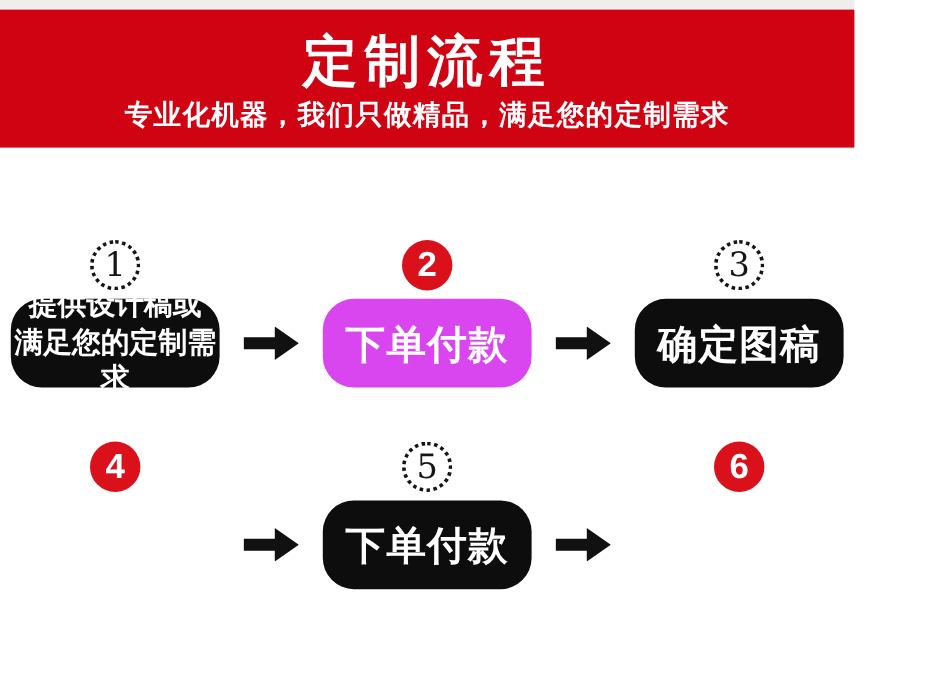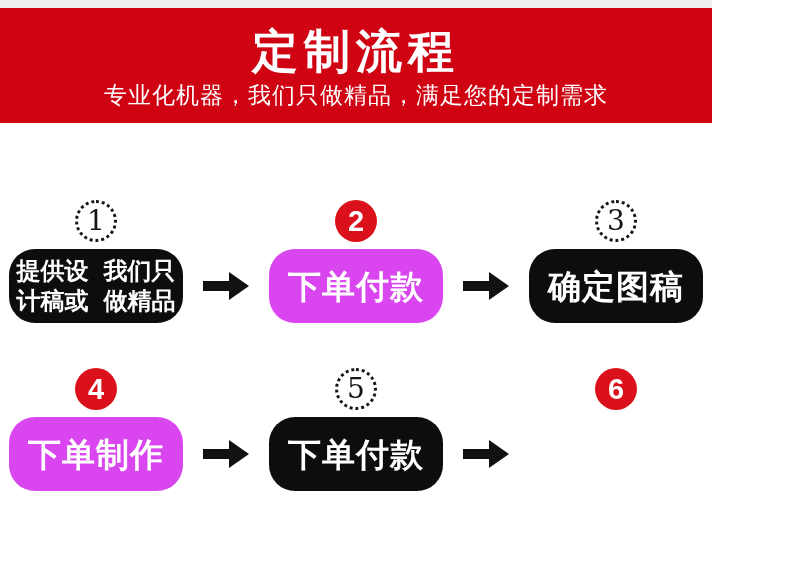--- a/index.html
+++ b/index.html
@@ -20,21 +20,21 @@
     align-items: center; justify-content: center;
     gap: 10px;
     padding-top: 4px;
   }
   .banner h1 {
     font-size: 46px; font-weight: 900;
     letter-spacing: 6px;
     line-height: 1;
   }
   .banner p {
-    font-size: 23px; font-weight: 400;
+    font-size: 23px; font-weight: 700;
     letter-spacing: 1px;
     line-height: 1;
   }
 
   .flow { width: 100%; }
   .row {
     display: flex;
     justify-content: center;
     align-items: flex-start;
   }
@@ -65,21 +65,21 @@
     color: #ffffff;
     font-weight: 700;
     font-size: 29px;
   }
 
   .pill {
     width: 174px; height: 74px;
     border-radius: 26px;
     color: #ffffff;
     font-weight: 700;
-    display: flex; flex-direction: row;
+    display: flex; flex-direction: column;
     align-items: center; justify-content: center;
     text-align: center;
   }
   .pill.black { background: #0d0d0d; }
   .pill.red   { background: #d946ef; }
   .pill .line-lg { font-size: 33px; line-height: 1; letter-spacing: 1px; }
   .pill .line-sm { font-size: 24px; line-height: 1.27; letter-spacing: 0; }
 
   .arrow {
     width: 46px; height: 28px;
@@ -104,21 +104,21 @@
   <main class="flow">
 
     <div class="row row-1">
 
       <div class="step">
         <div class="badge dotted">
           <span>1</span>
         </div>
         <div class="pill black">
           <span class="line-sm">提供设计稿或</span>
-          <span class="line-sm">我们只做精品</span>
+          <span class="line-sm">满足您的定制需求</span>
         </div>
       </div>
 
       <div class="arrow">
         <svg viewBox="0 0 46 28" xmlns="http://www.w3.org/2000/svg">
             <path d="M0 9 H26 V0 L46 14 L26 28 V19 H0 Z" fill="#111111"></path>
           </svg>
       </div>
 
       <div class="step">
@@ -146,23 +146,20 @@
       </div>
 
     </div>
 
     <div class="row row-2">
 
       <div class="step">
         <div class="badge solid">
           <span>4</span>
         </div>
-        <div class="pill red">
-          <span class="line-lg">下单制作</span>
-        </div>
       </div>
 
       <div class="arrow">
         <svg viewBox="0 0 46 28" xmlns="http://www.w3.org/2000/svg">
             <path d="M0 9 H26 V0 L46 14 L26 28 V19 H0 Z" fill="#111111"></path>
           </svg>
       </div>
 
       <div class="step">
         <div class="badge dotted">

